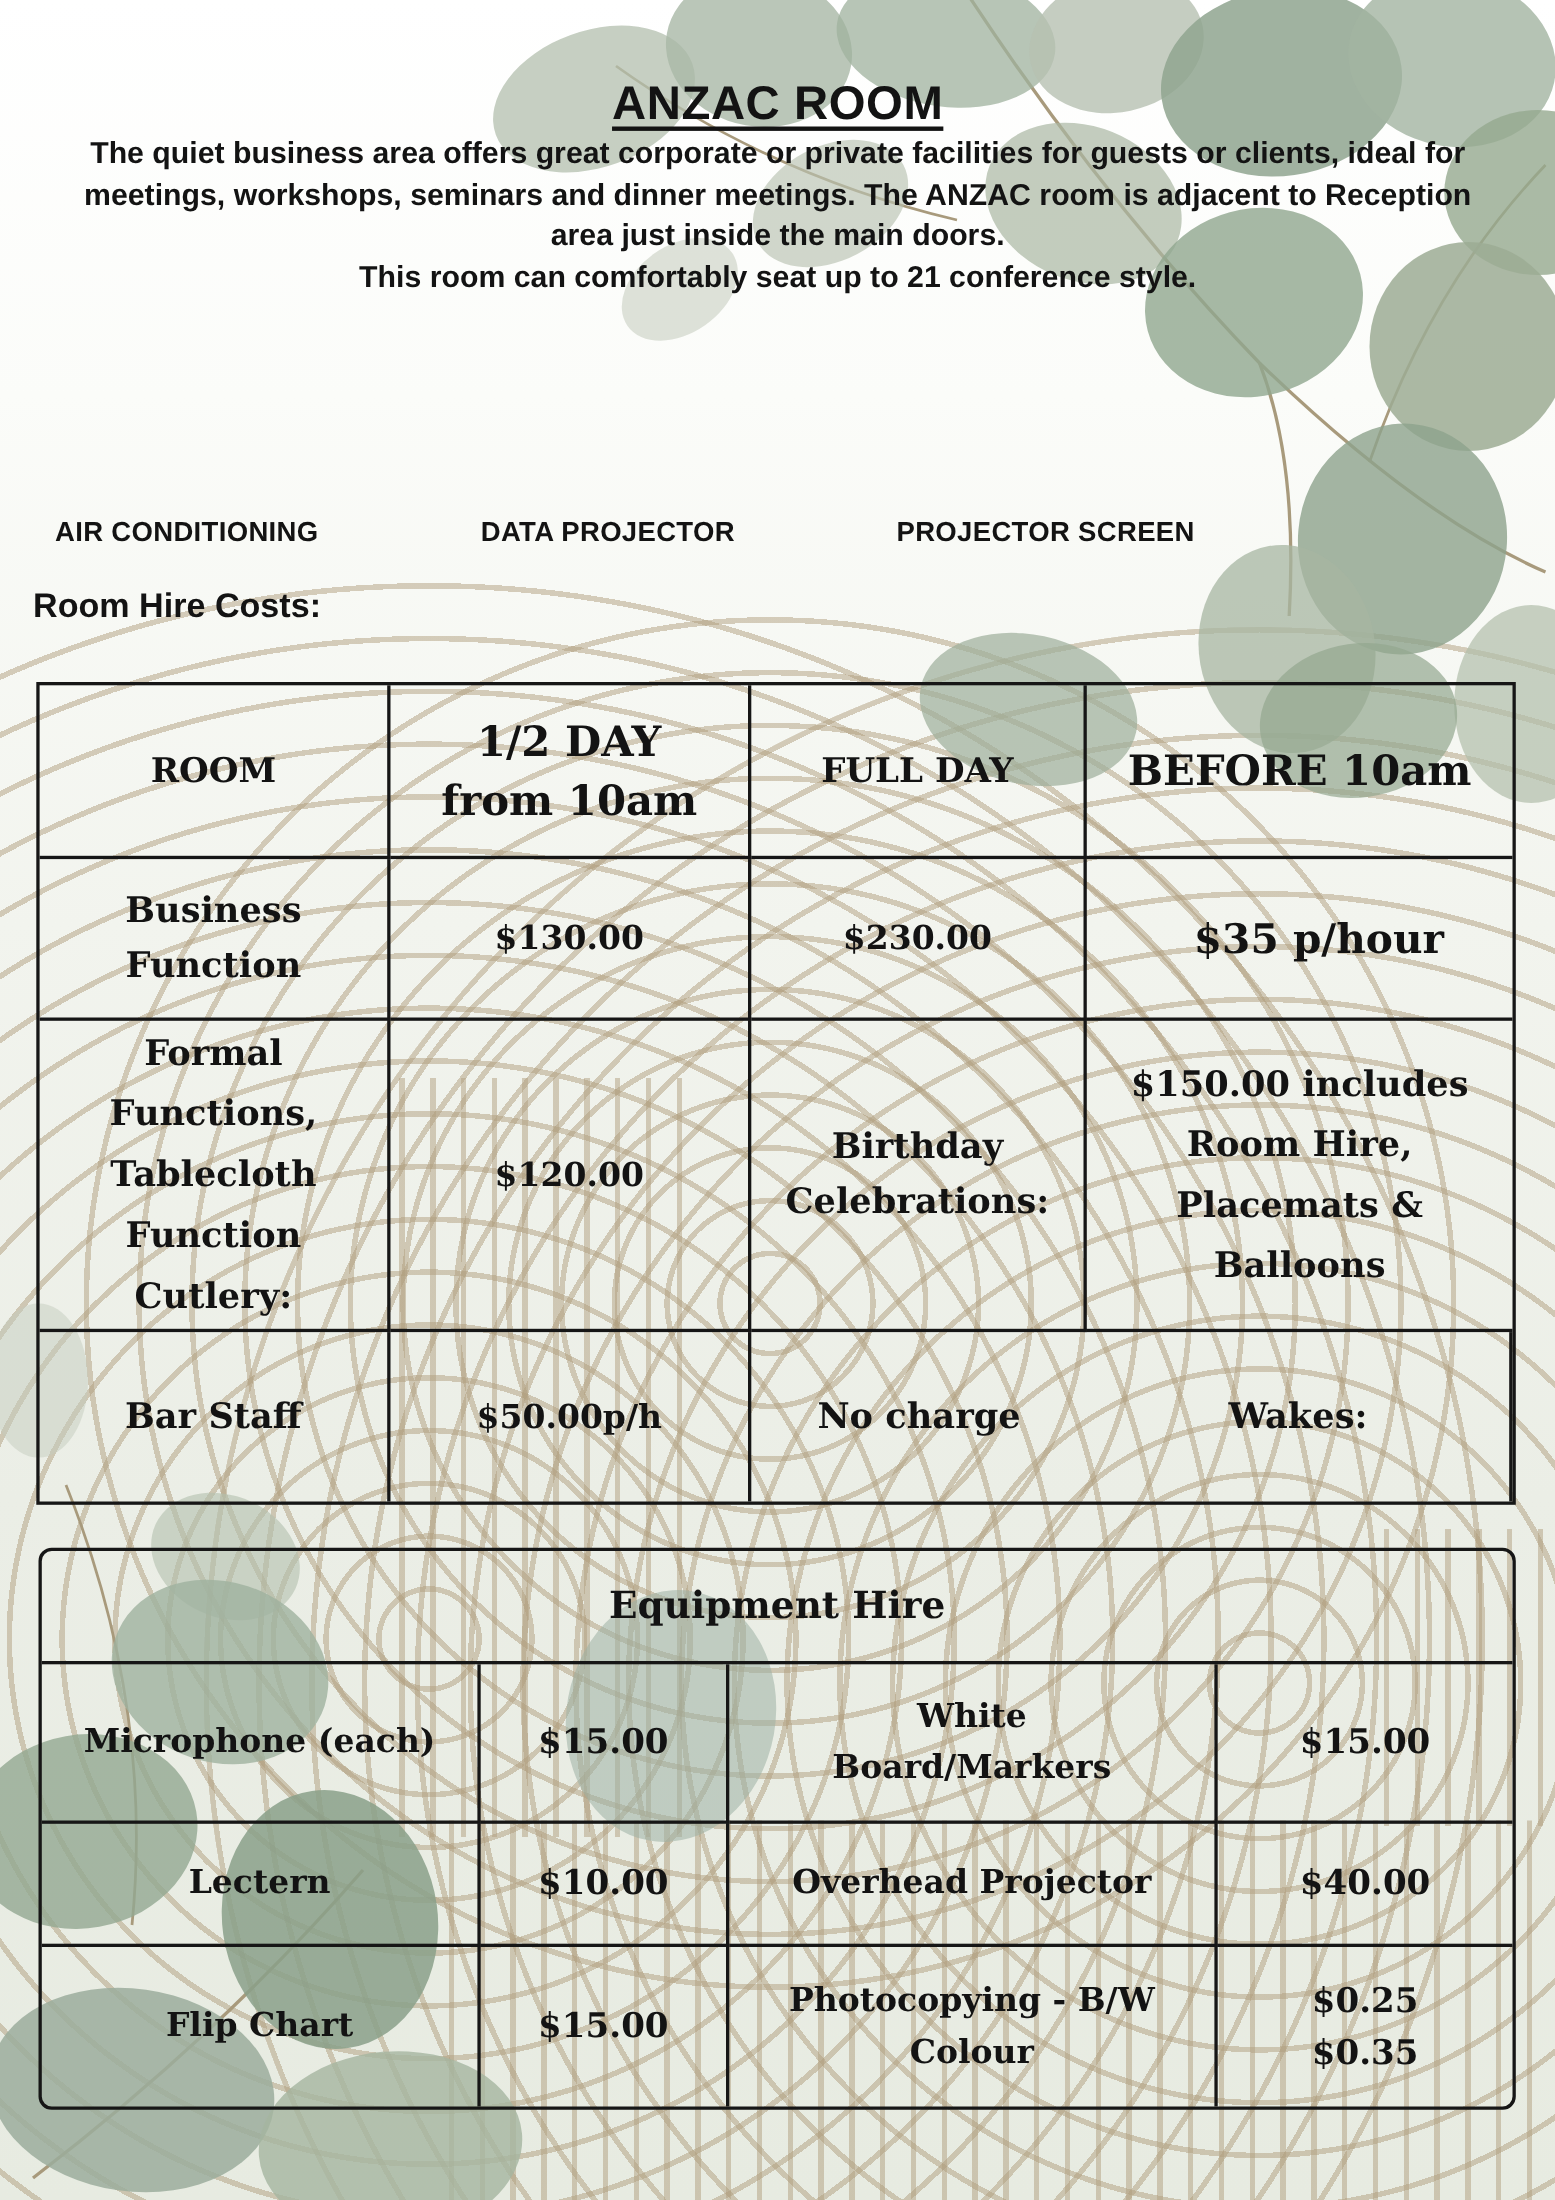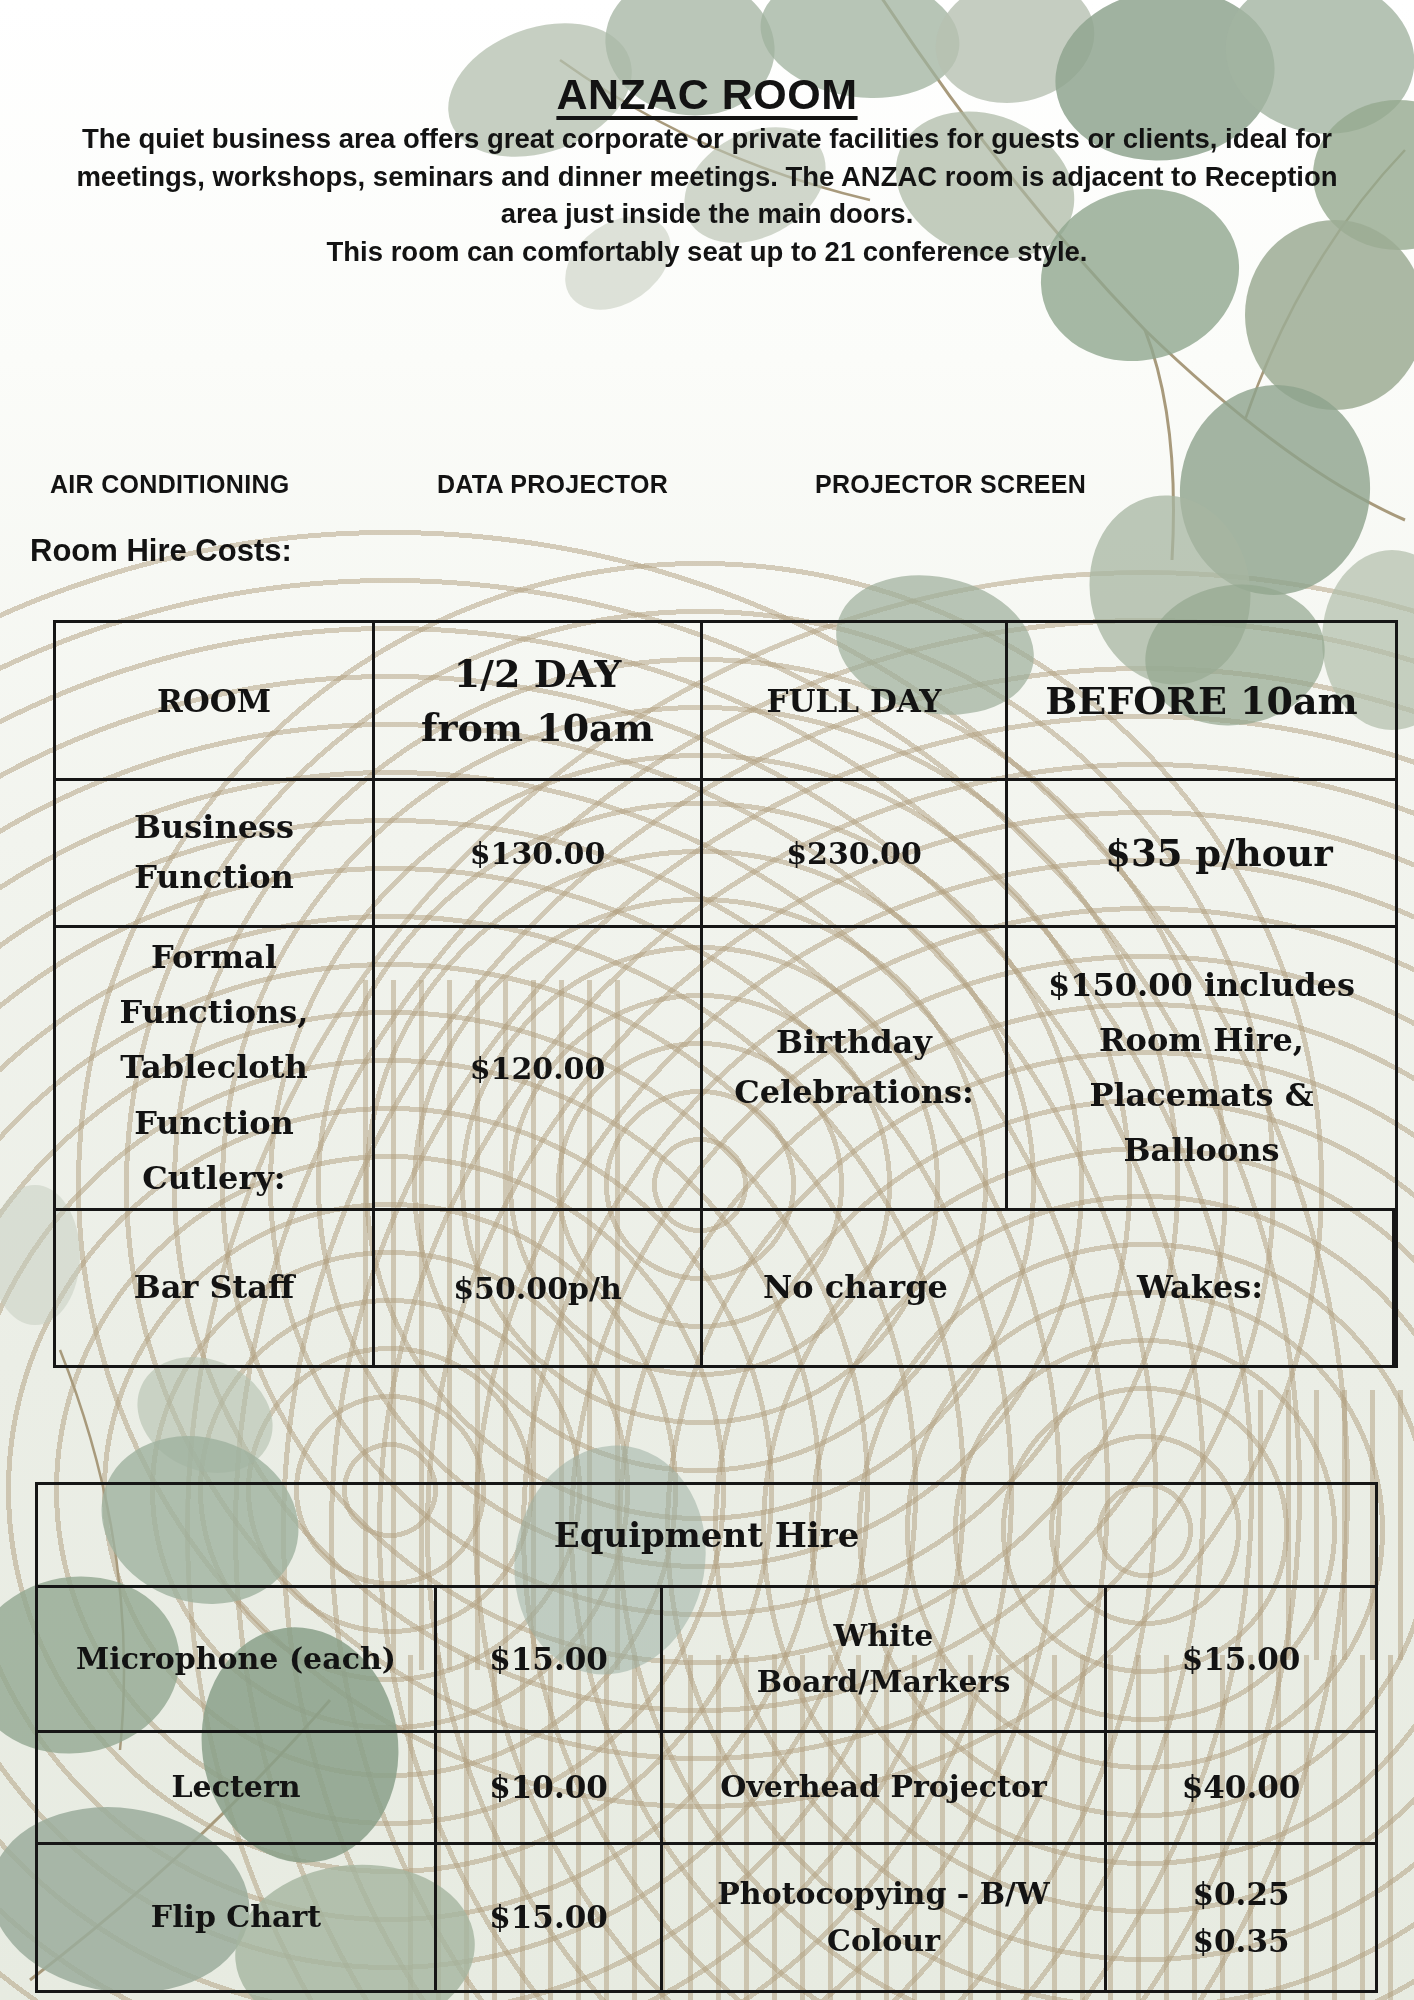--- a/index.html
+++ b/index.html
@@ -31,23 +31,23 @@
   .f1{left:50px;} .f2{left:437px;} .f3{left:815px;}
   .section-heading{position:absolute;left:30px;top:533px;font-size:31px;font-weight:bold;}
   
   .grid{position:absolute;display:grid;border:3px solid #161616;
         font-family:"DejaVu Serif",serif;font-weight:bold;color:#131313;}
   .cell{display:flex;align-items:center;justify-content:center;text-align:center;
         border-right:3px solid #161616;border-bottom:3px solid #161616;
         white-space:pre-line;padding:4px 10px;box-sizing:border-box;}
   .lastcol{border-right:none;} .lastrow{border-bottom:none;}
   .t1{left:33px;top:620px;grid-template-columns:319px 328px 305px 387px;
-      grid-template-rows:158px 147px 283px 154px;margin-left:20px;}
-  .t2{left:35px;top:1482px;grid-template-columns:399px 226px 444px 268px;
-      grid-template-rows:103px 145px 112px 145px;}
+      grid-template-rows:158px 147px 283px 154px;}
+  .t2{left:35px;top:1407px;grid-template-columns:399px 226px 444px 268px;
+      grid-template-rows:103px 145px 112px 145px;border-radius:12px;}
   .span4{grid-column:1/-1;border-right:none;}
   .h1{font-size:31px;} .h2{font-size:38px;line-height:1.4;}
   .lbl{font-size:32px;line-height:1.55;}
   .tall{line-height:1.72;}
   .money{font-size:30px;} .moneylg{font-size:37px;padding-left:45px;}
   .eqtitle{font-size:34px;}
   .eqlbl{font-size:30px;line-height:1.55;}
   .eqmoney{font-size:31px;line-height:1.5;}
 </style>
 </head>

